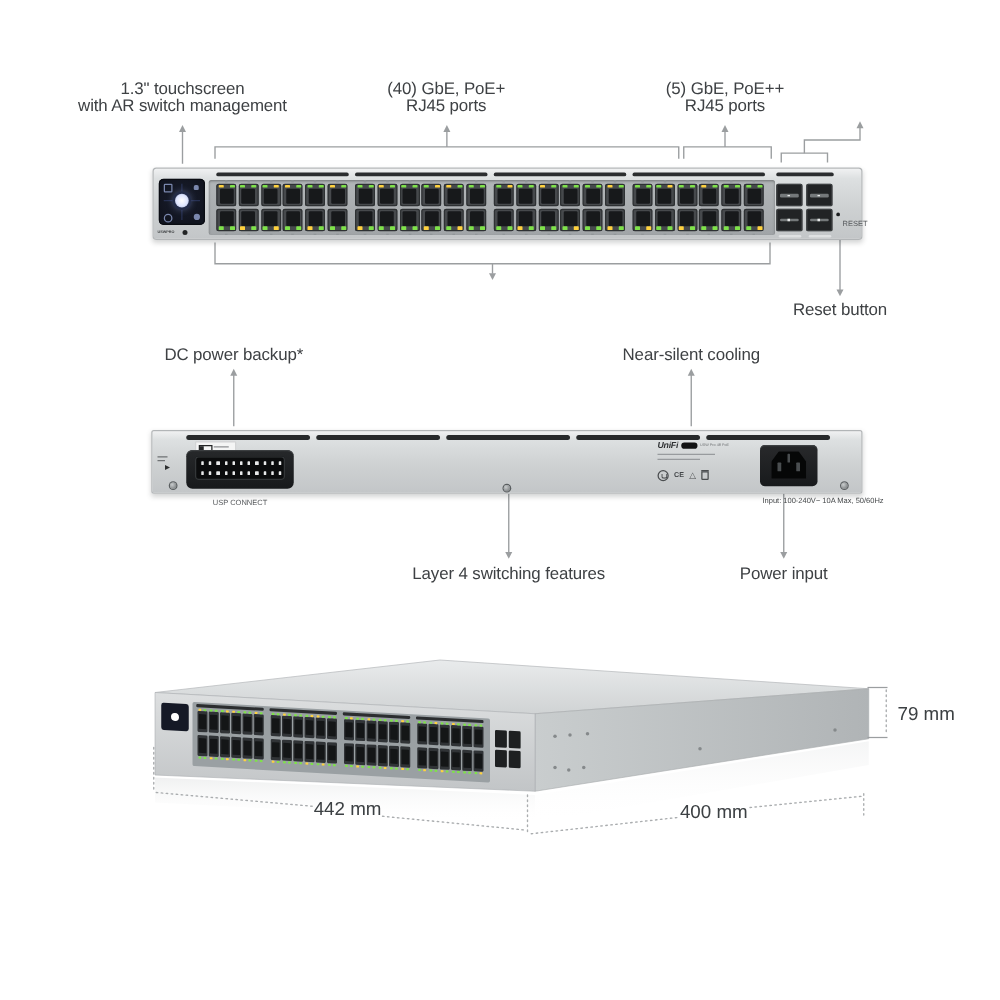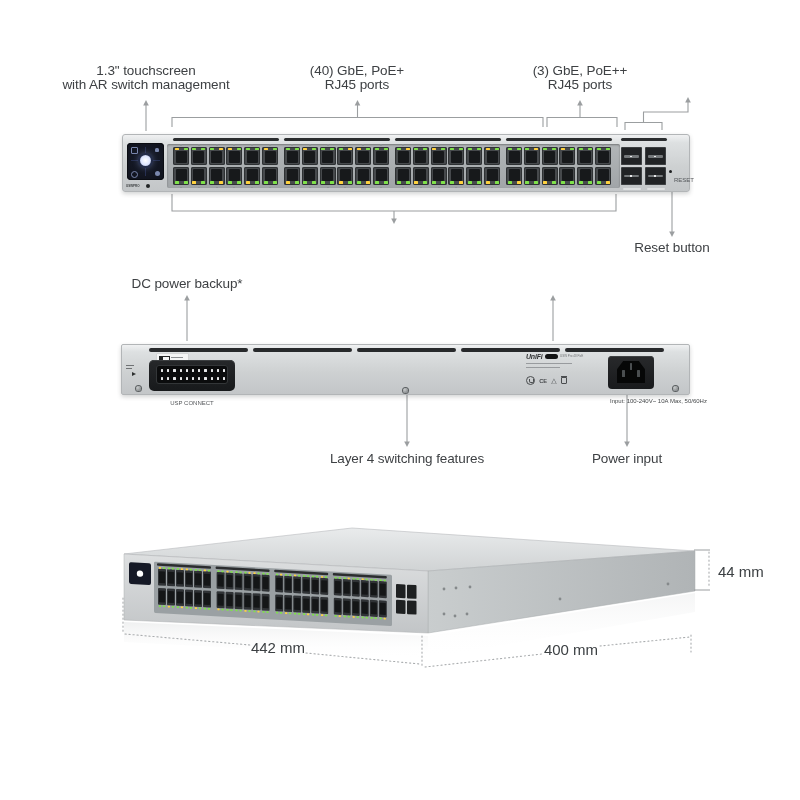--- a/index.html
+++ b/index.html
@@ -387,21 +387,21 @@
 
   <div class="cl" style="left:46px;top:64px;width:200px;">
     <div>1.3" touchscreen</div>
     <div>with AR switch management</div>
   </div>
   <div class="cl" style="left:277px;top:64px;width:160px;">
     <div>(40) GbE, PoE+</div>
     <div>RJ45 ports</div>
   </div>
   <div class="cl" style="left:500px;top:64px;width:160px;">
-    <div>(3) GbE, PoE++</div>
+    <div>(5) GbE, PoE++</div>
     <div>RJ45 ports</div>
   </div>
   <div class="cl" style="left:602px;top:241px;width:140px;">Reset button</div>
 
   <div class="panel" id="front-panel" style="left:122px;top:134px;width:566px;height:56px;">
     <div class="screen">
       <div class="scr-h"></div>
       <div class="scr-v"></div>
       <div class="scr-ic ic-sq" style="left:4px;top:4px;"></div>
       <div class="scr-ic ic-lk" style="left:28px;top:5px;width:4px;height:4px;"></div>
@@ -736,20 +736,21 @@
       <span class="micro">RESET</span>
     </div>
   <div class="vent" style="left:50px;width:106px;"></div>
       <div class="vent" style="left:161px;width:106px;"></div>
       <div class="vent" style="left:272px;width:106px;"></div>
       <div class="vent" style="left:383px;width:106px;"></div>
       <div class="vent" style="left:498px;width:46px;"></div>
     </div>
 
   <div class="cl" style="left:87px;top:277px;width:200px;">DC power backup*</div>
+  <div class="cl" style="left:453px;top:277px;width:200px;">Near-silent cooling</div>
   <div class="cl" style="left:307px;top:452px;width:200px;">Layer 4 switching features</div>
   <div class="cl" style="left:527px;top:452px;width:200px;">Power input</div>
 
   <div class="panel" id="back-panel" style="left:121px;top:344px;width:567px;height:49px;border-radius:2px;">
     <div id="bvents">
         <div class="bvent" style="left:27px;width:99px;"></div>
         <div class="bvent" style="left:131px;width:99px;"></div>
         <div class="bvent" style="left:235px;width:99px;"></div>
         <div class="bvent" style="left:339px;width:99px;"></div>
         <div class="bvent" style="left:443px;width:99px;"></div>
@@ -816,15 +817,15 @@
       <div class="inlet-pin" style="left:29px;top:14px;"></div>
     </div>
     <div style="position:absolute;left:488px;top:43.5px;width:90px;">
       <span class="micro" style="color:#45484a;">Input: 100-240V~  10A Max, 50/60Hz</span>
     </div>
     <div class="screw" style="left:551px;top:41px;"></div>
   </div>
 
   <div class="dim" style="left:240px;top:639px;width:76px;">442 mm</div>
   <div class="dim" style="left:533px;top:641px;width:76px;">400 mm</div>
-  <div class="dim" style="left:718px;top:563px;width:60px;text-align:left;">44 mm</div>
+  <div class="dim" style="left:718px;top:563px;width:60px;text-align:left;">79 mm</div>
 
 </div>
 
 </body></html>

